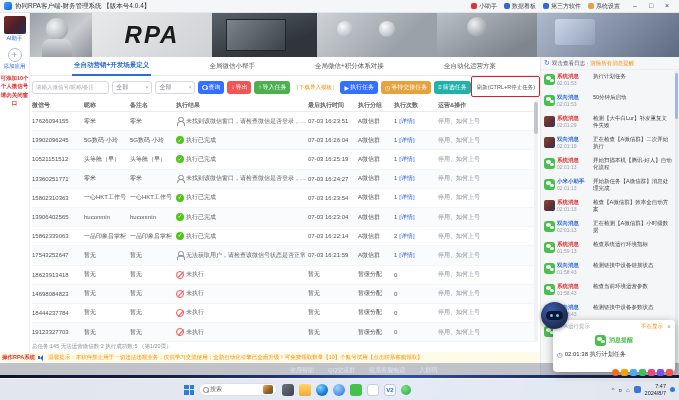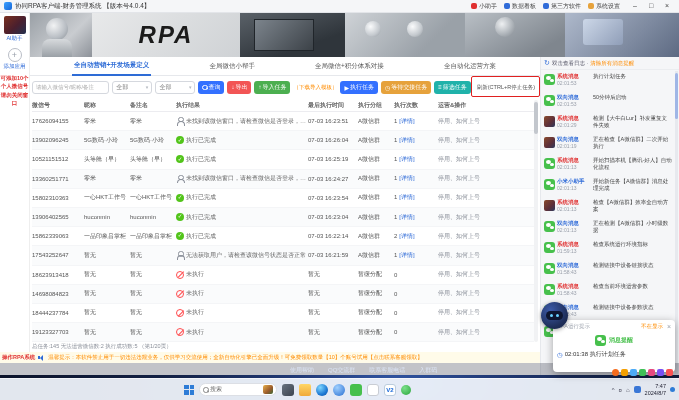--- a/index.html
+++ b/index.html
@@ -32,21 +32,21 @@
   .rail .note { margin-top:4px; font-size:5.5px; line-height:1.5; color:#e03131; font-weight:bold; }
 
   
   .banner { position:absolute; left:30px; top:13px; width:649px; height:44px; display:flex; overflow:hidden; }
   .bseg { height:44px; position:relative; }
   .bseg1 { width:62px; background:linear-gradient(135deg,#9aa0a6,#c9ccd0 60%,#8d9299); }
   .bseg1::before { content:""; position:absolute; left:16px; top:5px; width:22px; height:22px; border-radius:50%;
     background:radial-gradient(circle at 35% 35%, #f2f3f4, #b9bec4 60%, #878d94); }
   .bseg1::after { content:""; position:absolute; left:12px; top:26px; width:30px; height:18px; border-radius:8px 8px 0 0;
     background:linear-gradient(#d7dadd,#9aa0a6); }
-  .bseg2 { width:148px; background:linear-gradient(135deg,#e8e9ea,#cfd2d5); display:flex; align-items:center; justify-content:center; }
+  .bseg2 { width:120px; background:linear-gradient(135deg,#e8e9ea,#cfd2d5); display:flex; align-items:center; justify-content:center; }
   .bseg2 .rpa { font-size:24px; font-style:italic; font-weight:bold; color:#1b1b1b; letter-spacing:2px; }
   .bseg3 { width:105px; background:linear-gradient(160deg,#5a6168,#2f353b 70%); }
   .bseg3::before { content:""; position:absolute; left:14px; top:6px; width:58px; height:30px; background:linear-gradient(135deg,#7c848c,#3c4248); border:1px solid #20252a; }
   .bseg4 { width:120px; background:linear-gradient(135deg,#cfd3d7,#9aa1a8 70%); }
   .bseg4::before, .bseg4::after { content:""; position:absolute; top:8px; width:16px; height:16px; border-radius:50%;
     background:radial-gradient(circle at 35% 35%, #fafbfc, #c4c9ce 60%, #8f959c); }
   .bseg4::before { left:20px; } .bseg4::after { left:62px; }
   .bseg5 { width:100px; background:linear-gradient(150deg,#b9bfc5,#7f868e 80%); }
   .bseg5::before { content:""; position:absolute; left:30px; top:4px; width:20px; height:20px; border-radius:50%;
     background:radial-gradient(circle at 35% 35%, #eef0f2, #aab0b6 60%, #7d838a); }

